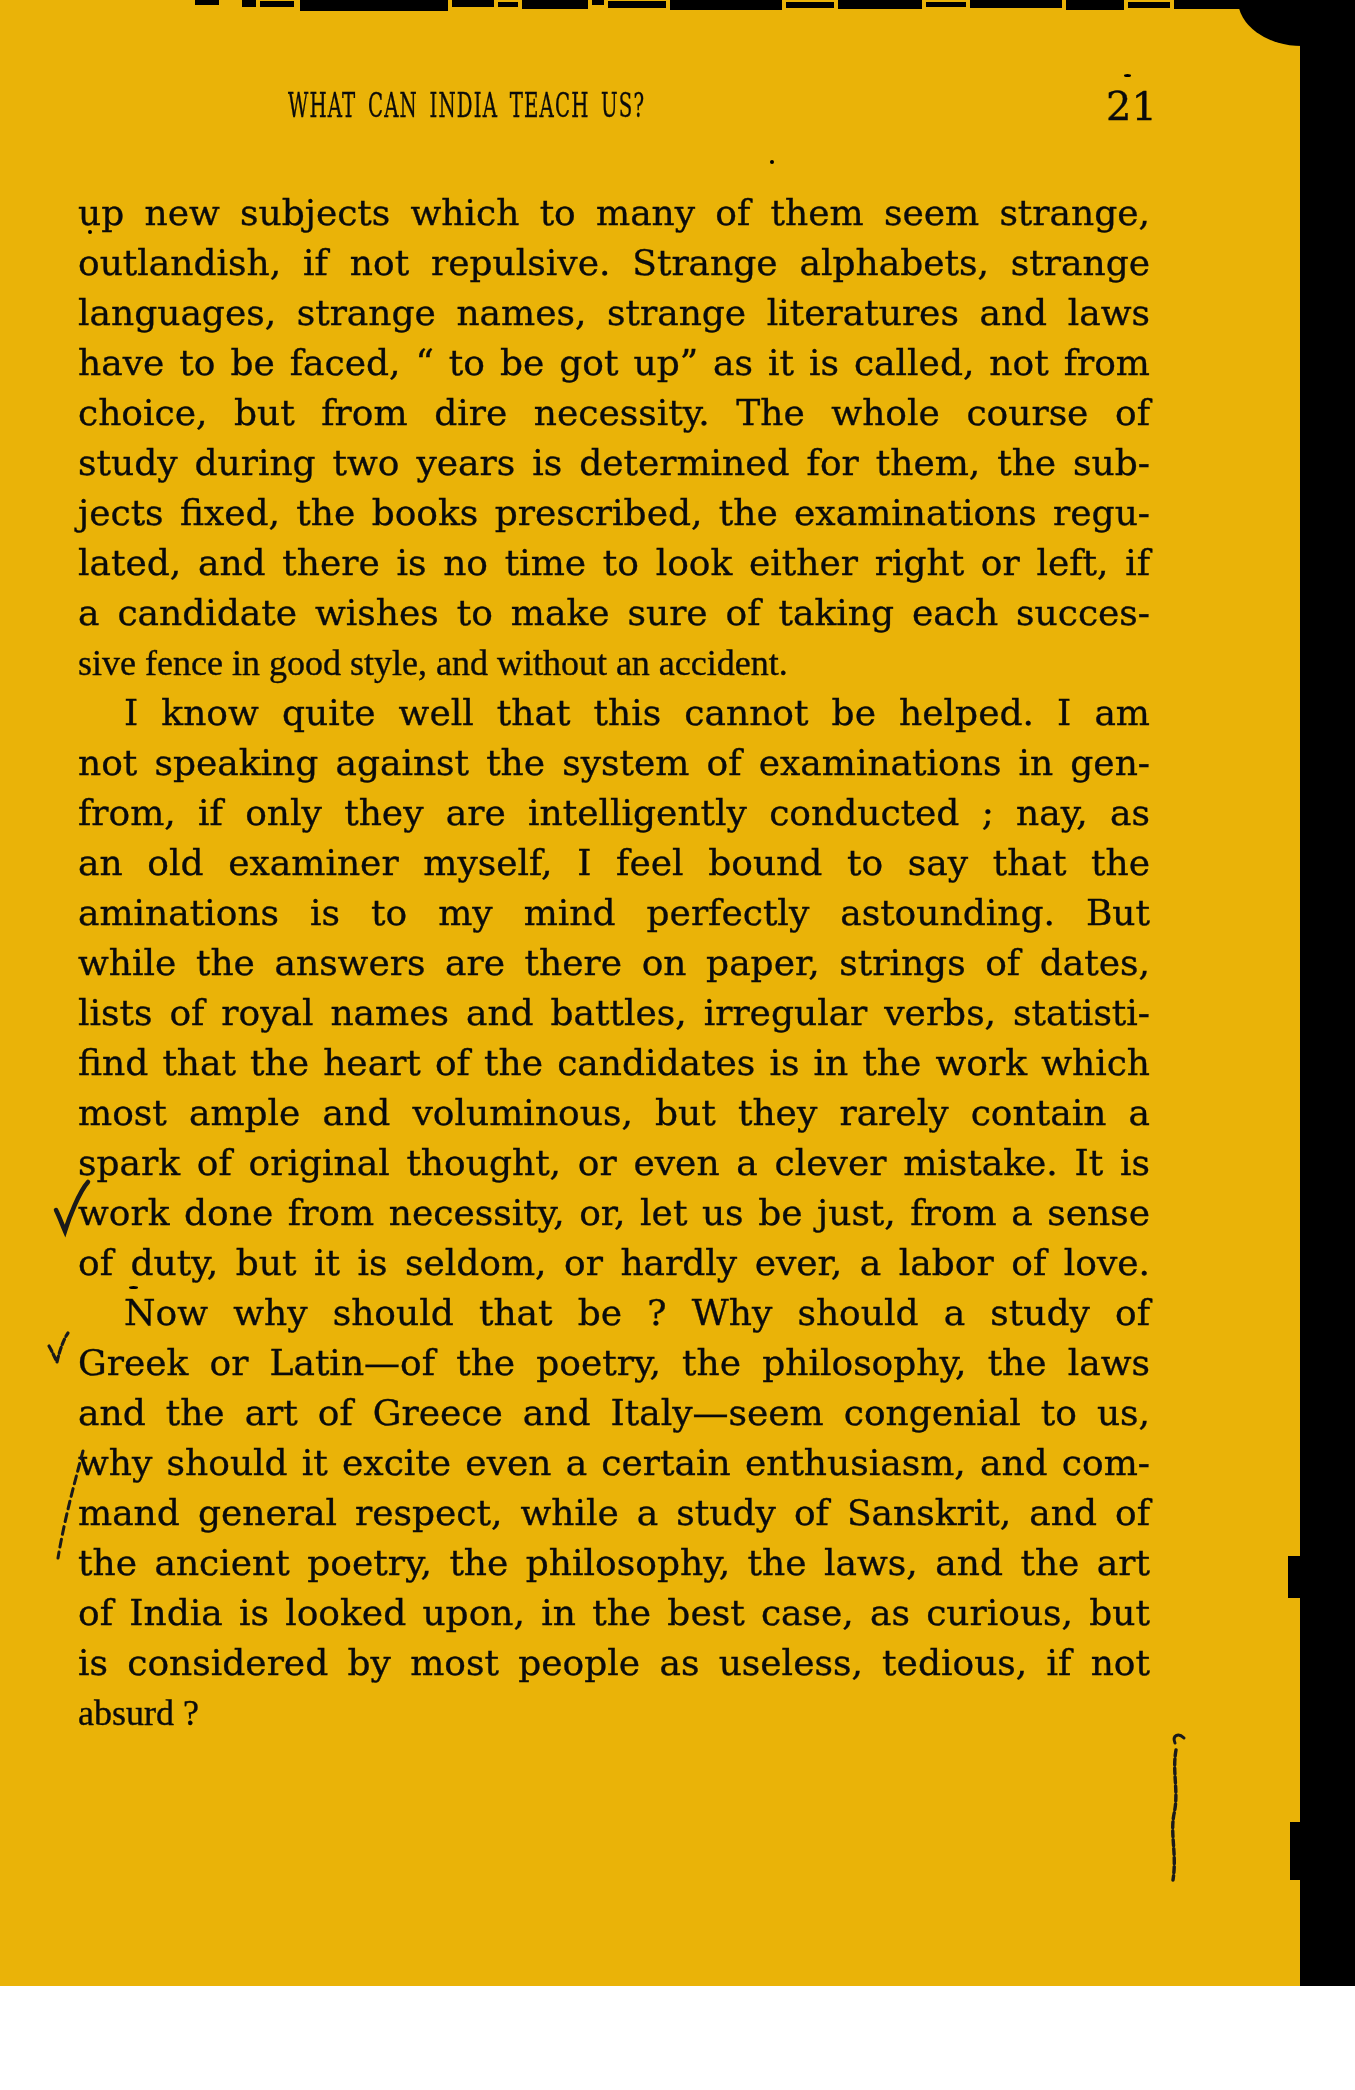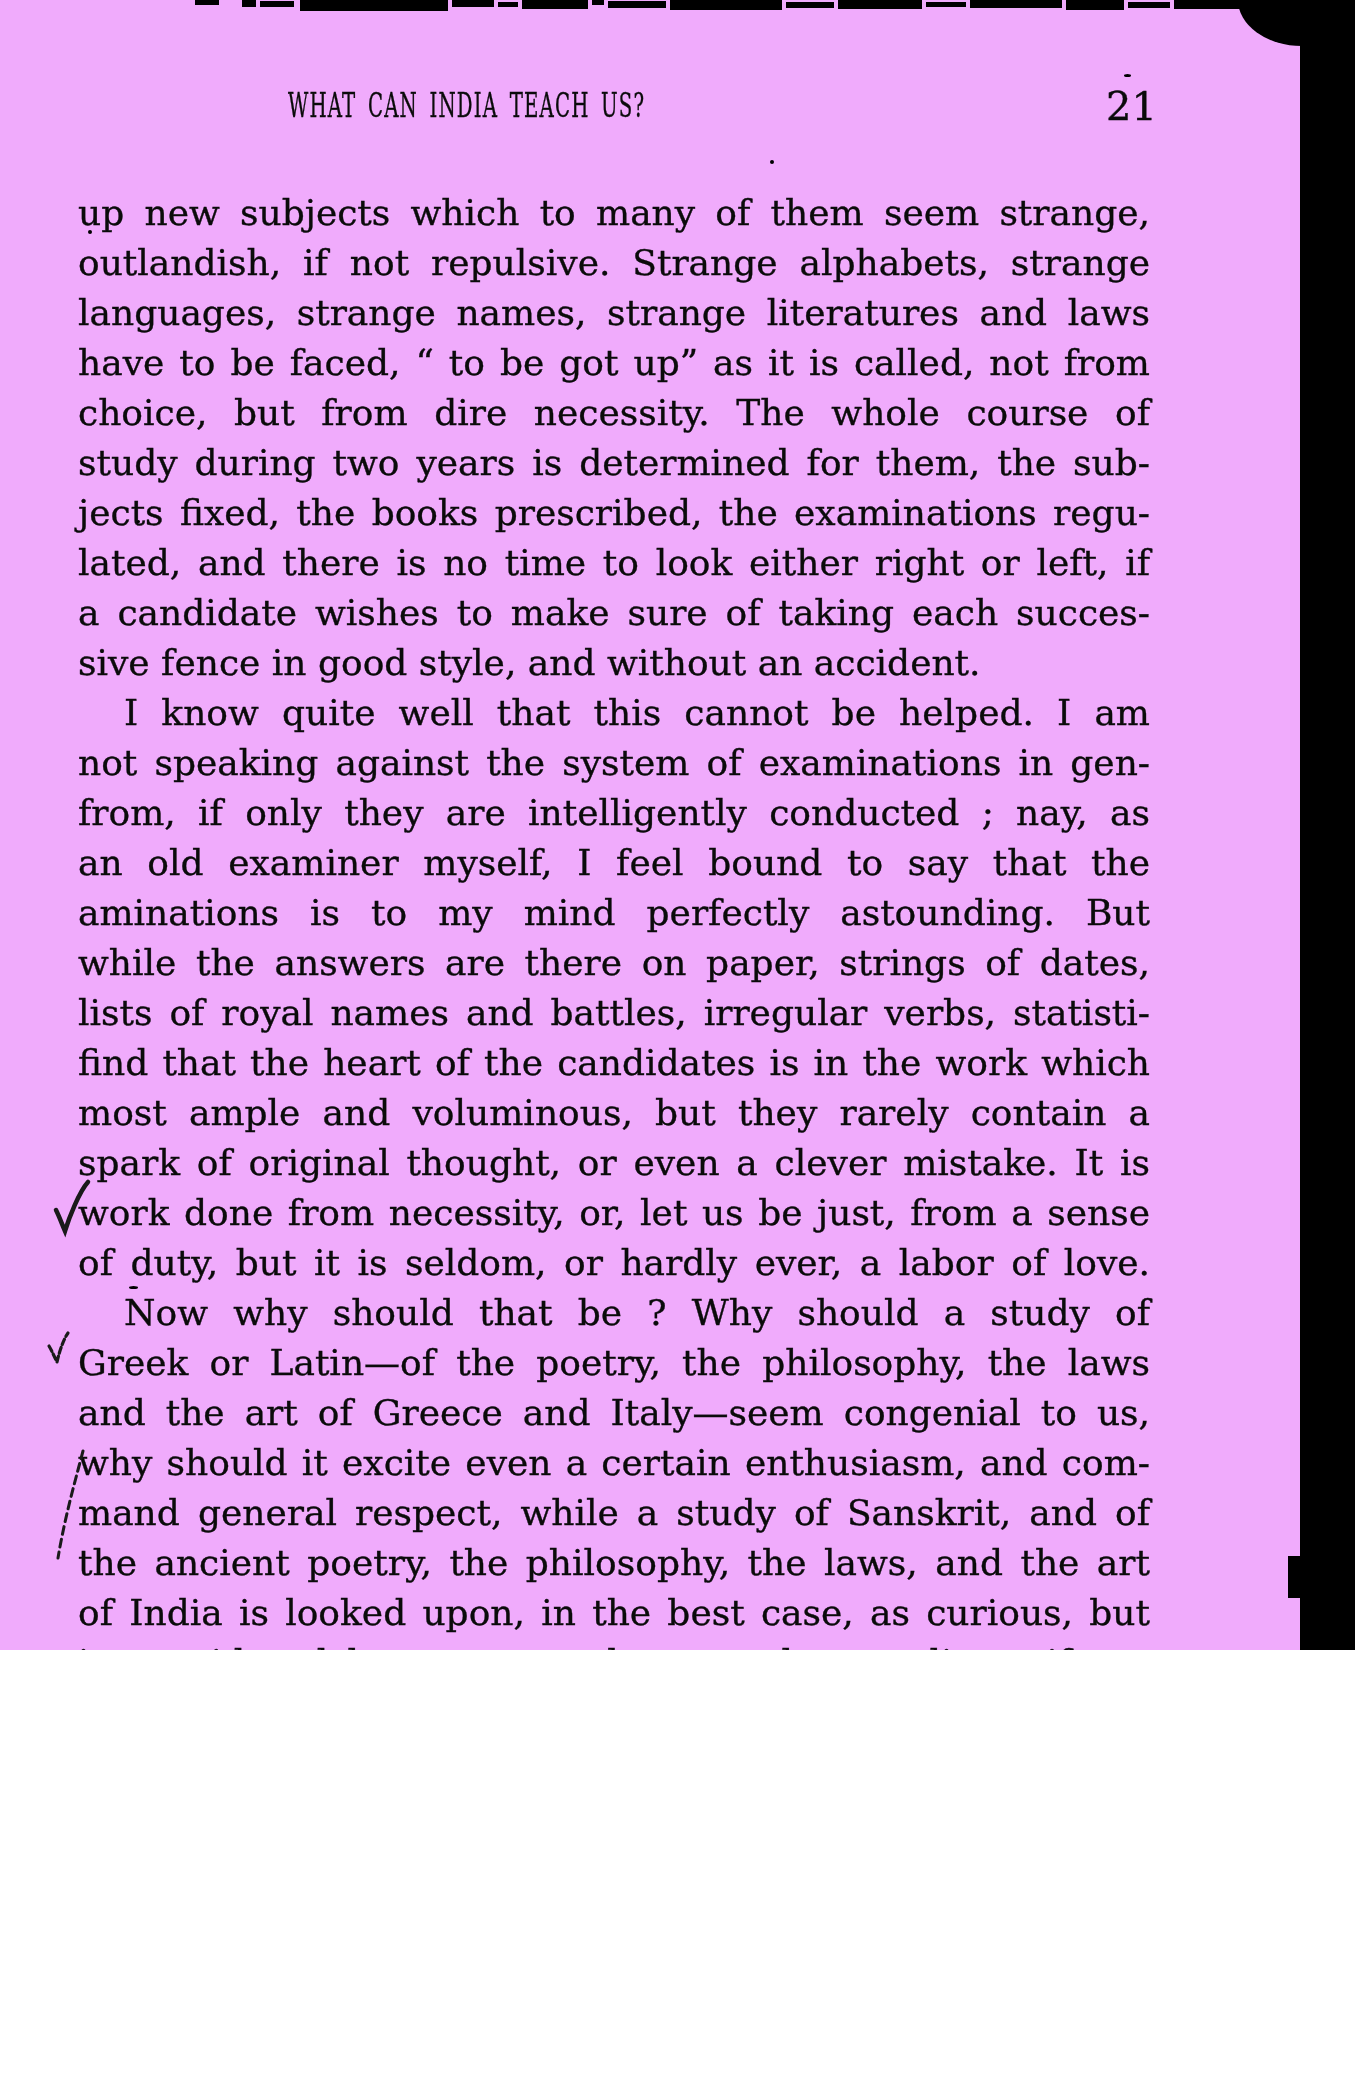--- a/index.html
+++ b/index.html
@@ -1,20 +1,20 @@
 <!DOCTYPE html>
 <html><head>
 <meta charset="utf-8">
 <style>
   html, body { margin: 0; padding: 0; background: #ffffff; }
   .page {
     position: relative;
     width: 1355px;
-    height: 1650px;
-    background: #f0abfc;
+    height: 1986px;
+    background: #eab308;
     overflow: hidden;
     font-family: "DejaVu Serif", "Liberation Serif", serif;
     color: #0b0b0b;
   }
   
   .header-title {
     position: absolute;
     top: 88px; left: 288px;
     font-size: 34px;
     line-height: 1;
@@ -40,21 +40,21 @@
   }
   .line {
     height: 50px;
     line-height: 50px;
     font-size: 36px;
     text-align: justify;
     text-align-last: justify;
     -webkit-text-stroke: 0.35px #0b0b0b;
     overflow: visible;
   }
-  .line.short { text-align-last: left; }
+  .line.short { text-align-last: left; font-family: Liberation Serif, serif; }
   .line.indent { text-indent: 46px; }
   
   .right-bar {
     position: absolute;
     left: 1300px; top: 0;
     width: 55px; height: 2090px;
     background: #000;
   }
   .corner-fill {
     position: absolute;

